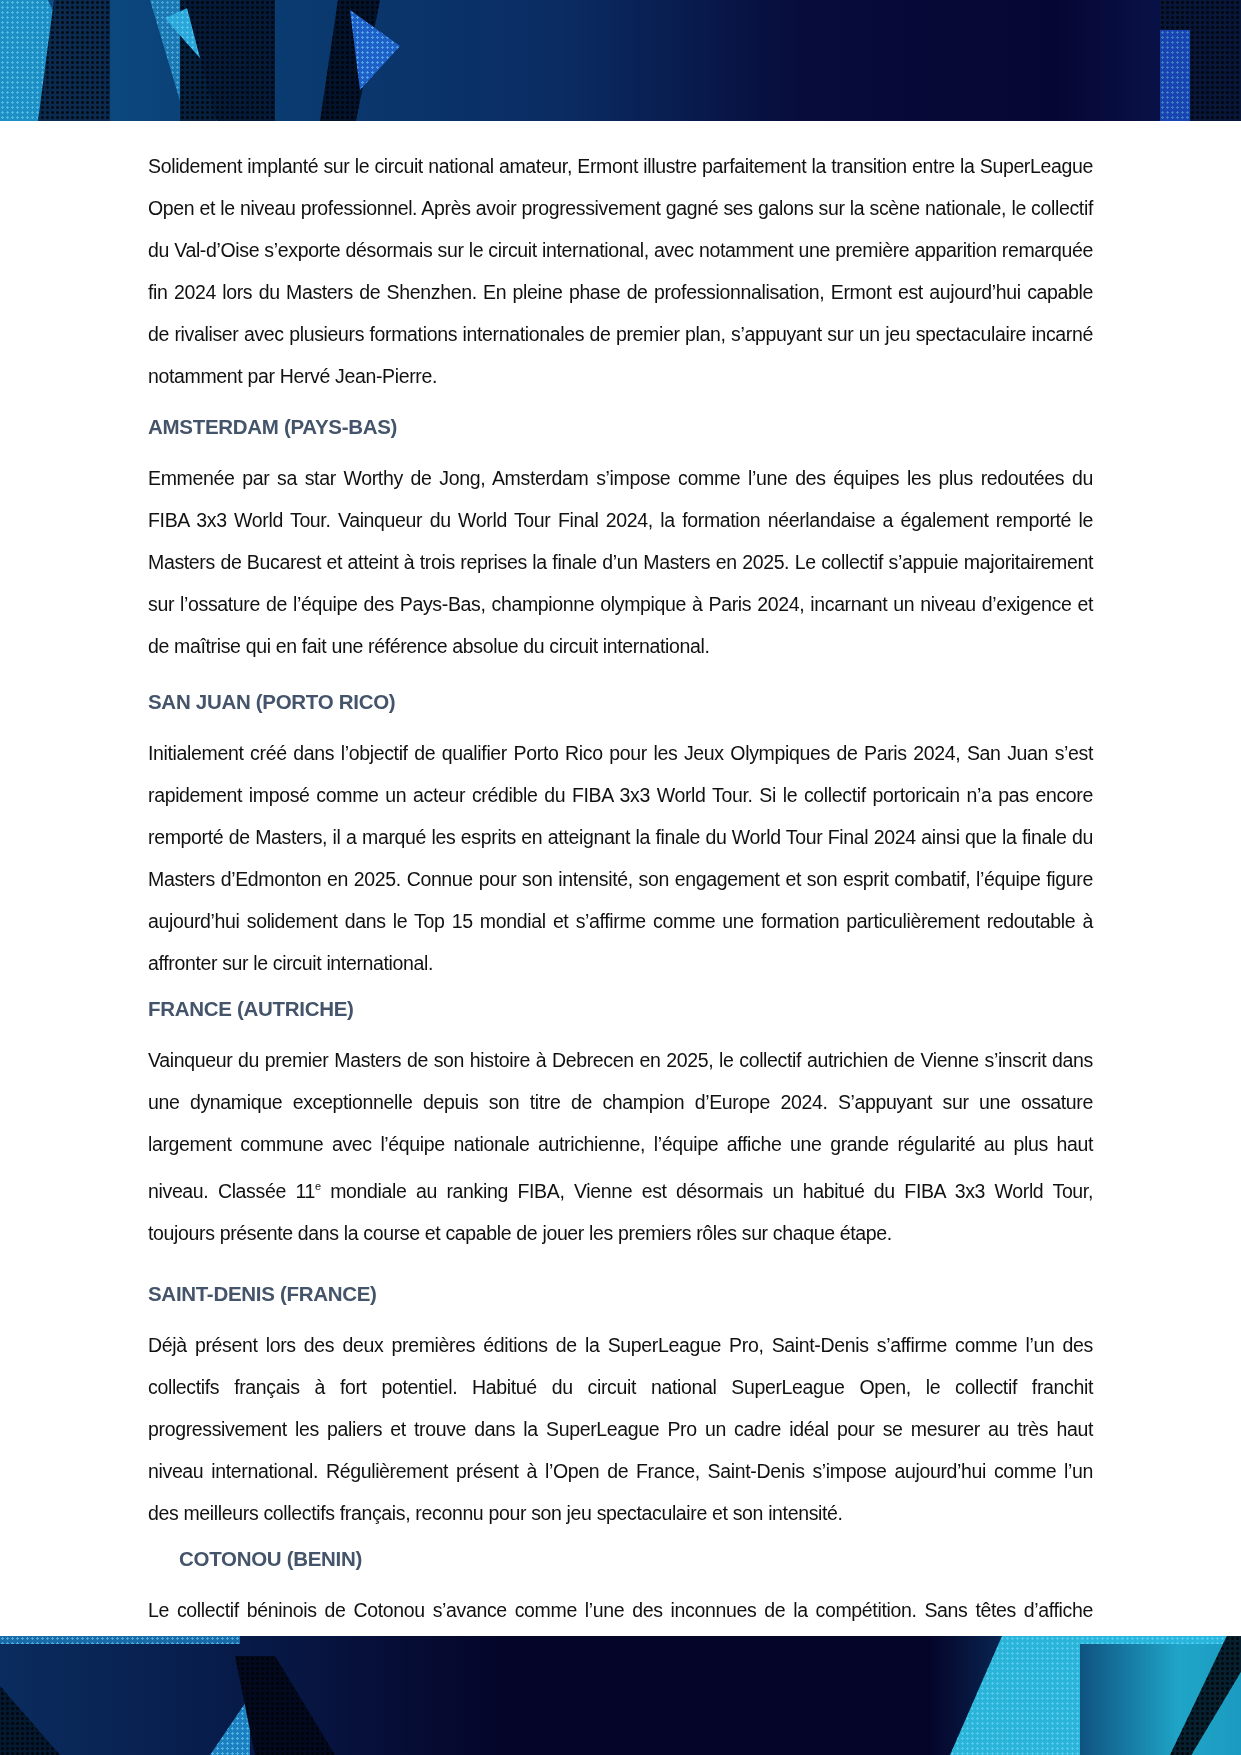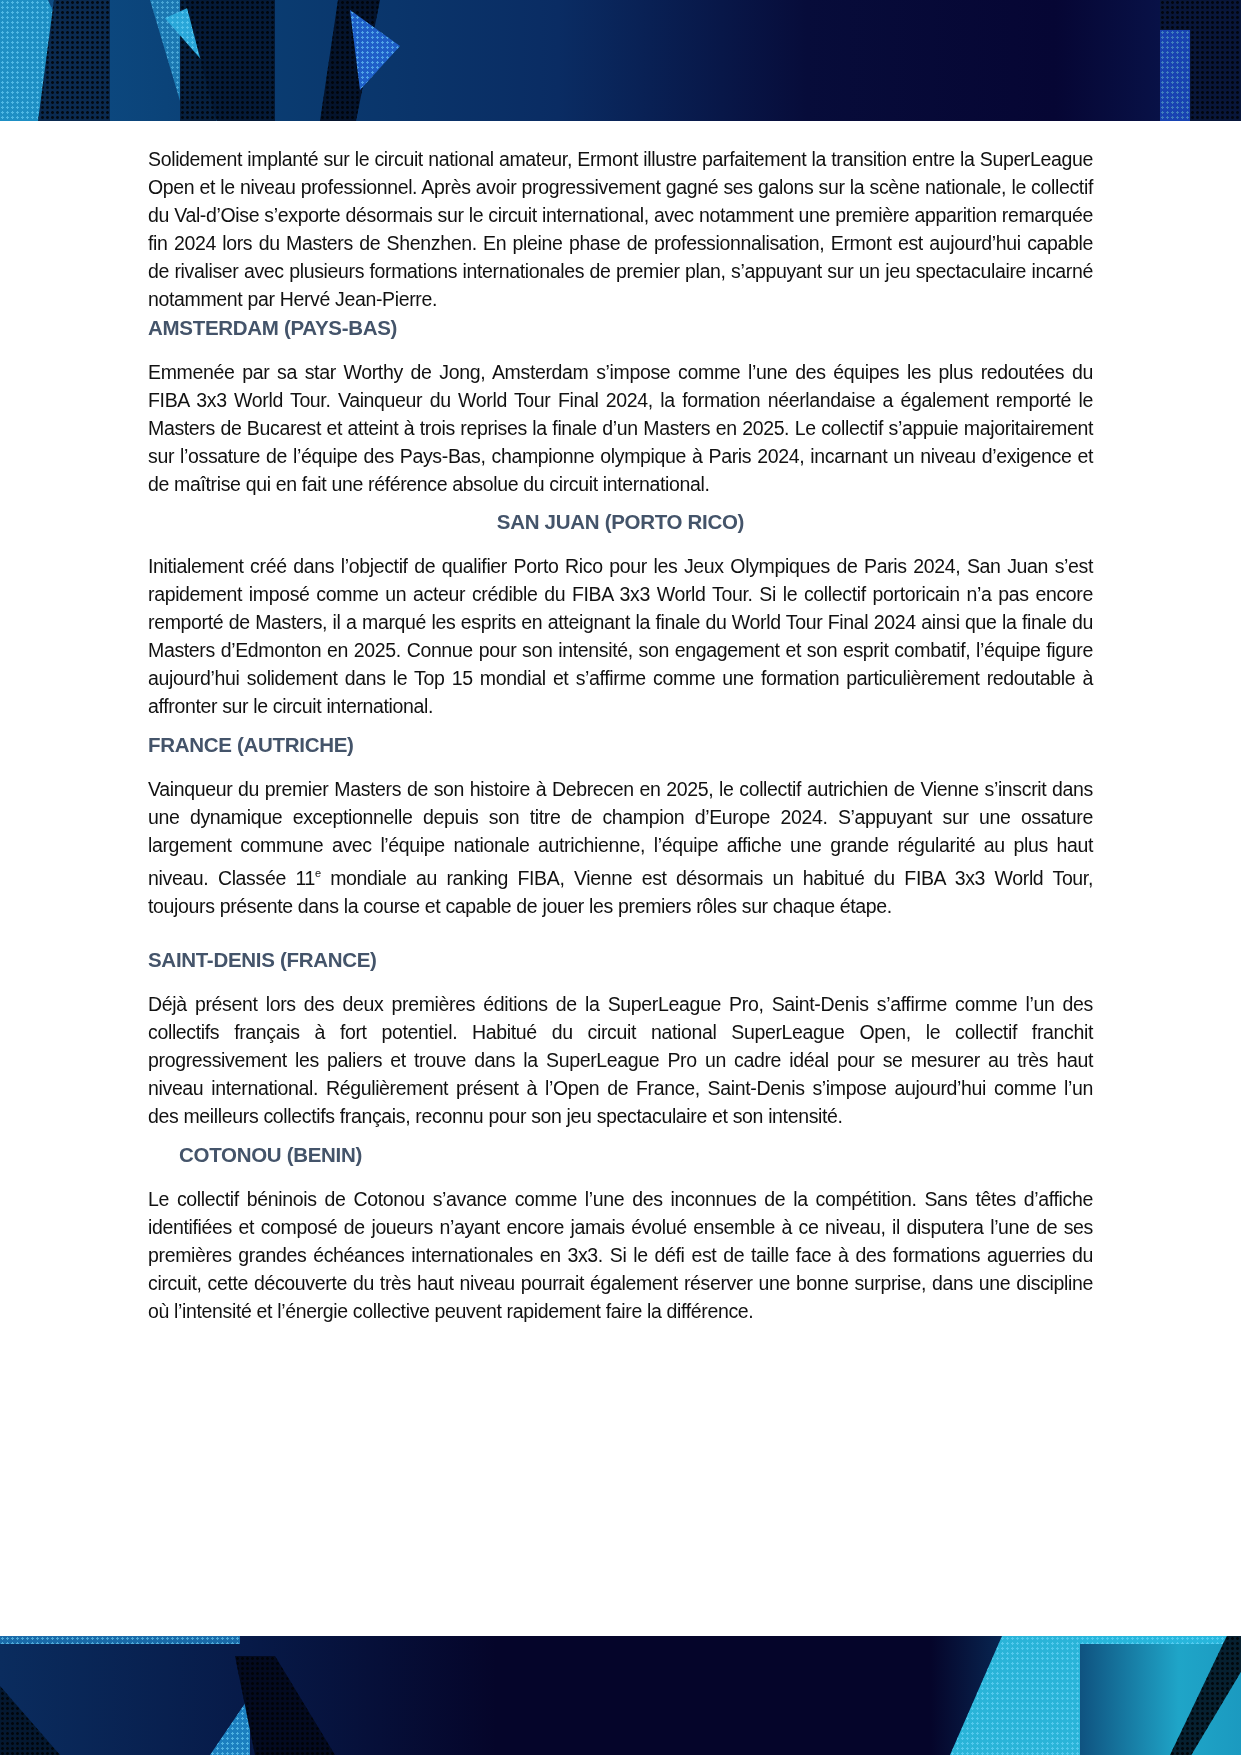--- a/index.html
+++ b/index.html
@@ -6,21 +6,21 @@
   body { width: 1241px; height: 1755px; background: #ffffff; position: relative; overflow: hidden; font-family: "Liberation Sans", sans-serif; }
   .banner { position: absolute; left: 0; width: 1241px; overflow: hidden; }
   .banner-top { top: 0; height: 121px;
     background: linear-gradient(90deg, #0d4f87 0%, #0a3d72 20%, #0a2c63 45%, #070c3a 65%, #060634 85%, #0a1a55 100%); }
   .banner-bottom { top: 1636px; height: 119px;
     background: linear-gradient(90deg, #0a2c5e 0%, #071a48 20%, #05052a 40%, #05052a 75%, #0b3e6e 85%, #1fa5c8 95%, #1b9ac0 100%); }
   .shape { position: absolute; }
   .mesh { background-image: radial-gradient(circle, rgba(0,0,0,0.75) 1.2px, transparent 1.6px); background-size: 5px 5px; }
   .mesh-light { background-image: radial-gradient(circle, rgba(120,220,255,0.55) 1px, transparent 1.4px); background-size: 5px 5px; }
   .content { position: absolute; left: 148px; top: 145px; width: 945px; }
-  p.para { margin: 0; font-size: 19.5px; line-height: 28px; color: #111111; text-align: justify; font-family: "Liberation Sans", sans-serif; letter-spacing: -0.35px; }
+  p.para { margin: 0; font-size: 19.5px; line-height: 42px; color: #111111; text-align: justify; font-family: "Liberation Sans", sans-serif; letter-spacing: -0.35px; }
   h2.heading { margin: 0; font-size: 20.5px; font-weight: bold; color: #44546a; font-family: "Liberation Sans", sans-serif; letter-spacing: -0.3px; }
   sup { font-size: 11px; }
 </style>
 </head>
 <body>
 
 <div class="banner banner-top">
   <div class="shape mesh-light" style="left:0;top:0;width:80px;height:121px;background-color:#1e8fc4;clip-path:polygon(0 0,60% 0,100% 60%,70% 100%,0 100%);"></div>
   <div class="shape mesh" style="left:30px;top:0;width:80px;height:121px;background-color:#0a2a50;clip-path:polygon(30% 0,100% 0,100% 100%,10% 100%);"></div>
   <div class="shape mesh-light" style="left:150px;top:0;width:90px;height:121px;background-color:#1f7fb8;clip-path:polygon(0 0,100% 0,100% 100%,40% 100%);opacity:0.9;"></div>
@@ -30,26 +30,26 @@
   <div class="shape mesh" style="left:320px;top:0;width:60px;height:121px;background-color:#04132c;clip-path:polygon(30% 0,100% 0,60% 100%,0 100%);"></div>
   <div class="shape mesh-light" style="left:350px;top:10px;width:50px;height:80px;background-color:#1f5fc8;clip-path:polygon(0 0,100% 45%,20% 100%);"></div>
   <div class="shape mesh" style="left:1160px;top:0;width:81px;height:121px;background-color:#08163a;"></div>
   <div class="shape mesh-light" style="left:1160px;top:30px;width:30px;height:91px;background-color:#1d4fd0;opacity:0.8;"></div>
 </div>
 
 <div class="content">
   <p class="para">Solidement implanté sur le circuit national amateur, Ermont illustre parfaitement la transition entre la SuperLeague Open et le niveau professionnel. Après avoir progressivement gagné ses galons sur la scène nationale, le collectif du Val-d’Oise s’exporte désormais sur le circuit international, avec notamment une première apparition remarquée fin 2024 lors du Masters de Shenzhen. En pleine phase de professionnalisation, Ermont est aujourd’hui capable de rivaliser avec plusieurs formations internationales de premier plan, s’appuyant sur un jeu spectaculaire incarné notamment par Hervé Jean-Pierre.</p>
 
   <section>
-    <h2 class="heading" style="margin-top:3px;">AMSTERDAM (PAYS-BAS)</h2>
+    <h2 class="heading" style="margin-top:18px;">AMSTERDAM (PAYS-BAS)</h2>
     <p class="para" style="margin-top:18px;">Emmenée par sa star Worthy de Jong, Amsterdam s’impose comme l’une des équipes les plus redoutées du FIBA 3x3 World Tour. Vainqueur du World Tour Final 2024, la formation néerlandaise a également remporté le Masters de Bucarest et atteint à trois reprises la finale d’un Masters en 2025. Le collectif s’appuie majoritairement sur l’ossature de l’équipe des Pays-Bas, championne olympique à Paris 2024, incarnant un niveau d’exigence et de maîtrise qui en fait une référence absolue du circuit international.</p>
   </section>
 
   <section>
-    <h2 class="heading" style="margin-top:12px;text-align:center;">SAN JUAN (PORTO RICO)</h2>
+    <h2 class="heading" style="margin-top:23px;">SAN JUAN (PORTO RICO)</h2>
     <p class="para" style="margin-top:18px;">Initialement créé dans l’objectif de qualifier Porto Rico pour les Jeux Olympiques de Paris 2024, San Juan s’est rapidement imposé comme un acteur crédible du FIBA 3x3 World Tour. Si le collectif portoricain n’a pas encore remporté de Masters, il a marqué les esprits en atteignant la finale du World Tour Final 2024 ainsi que la finale du Masters d’Edmonton en 2025. Connue pour son intensité, son engagement et son esprit combatif, l’équipe figure aujourd’hui solidement dans le Top 15 mondial et s’affirme comme une formation particulièrement redoutable à affronter sur le circuit international.</p>
   </section>
 
   <section>
     <h2 class="heading" style="margin-top:13px;">FRANCE (AUTRICHE)</h2>
     <p class="para" style="margin-top:18px;"><span>Vainqueur du premier Masters de son histoire à Debrecen en 2025, le collectif autrichien de Vienne s’inscrit dans une dynamique exceptionnelle depuis son titre de champion d’Europe 2024. S’appuyant sur une ossature largement commune avec l’équipe nationale autrichienne, l’équipe affiche une grande régularité au plus haut niveau. Classée 11</span><sup>e</sup><span> mondiale au ranking FIBA, Vienne est désormais un habitué du FIBA 3x3 World Tour, toujours présente dans la course et capable de jouer les premiers rôles sur chaque étape.</span></p>
   </section>
 
   <section>
     <h2 class="heading" style="margin-top:28px;">SAINT-DENIS (FRANCE)</h2>

